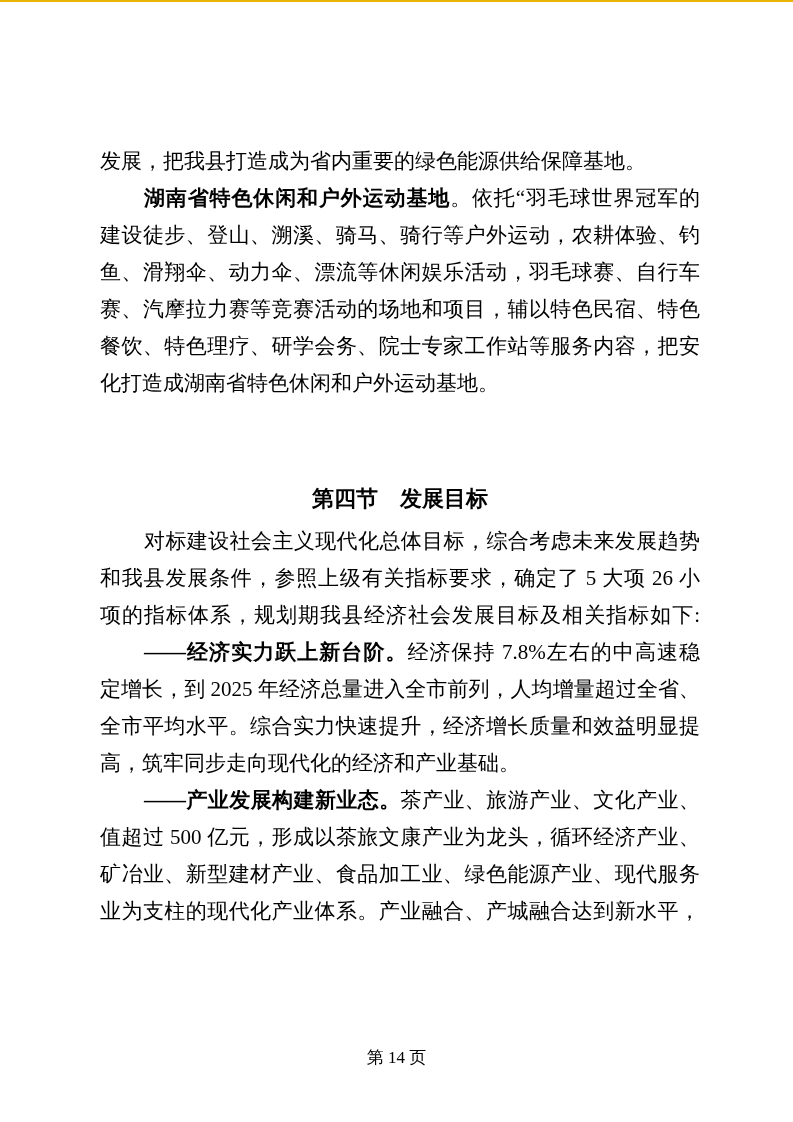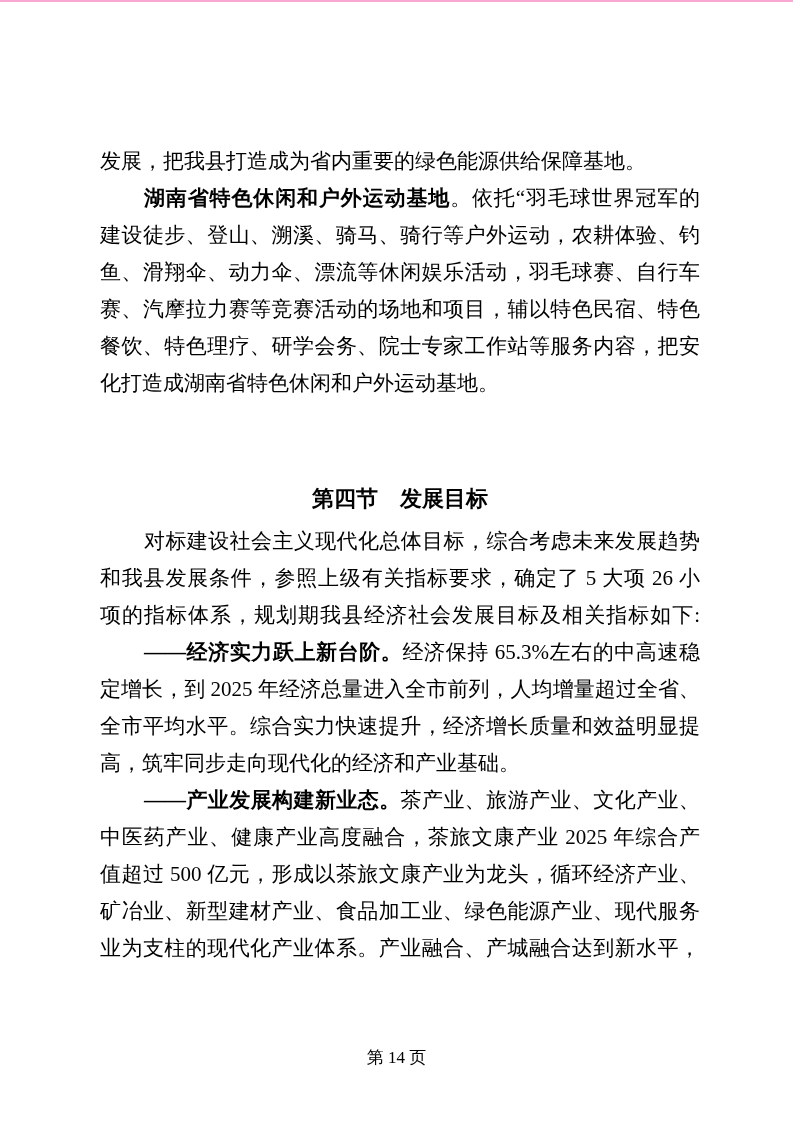--- a/index.html
+++ b/index.html
@@ -4,21 +4,21 @@
 <style>
   html, body { margin: 0; padding: 0; background: #ffffff; }
   .page {
     position: relative;
     width: 793px;
     height: 1122px;
     background: #ffffff;
     overflow: hidden;
     font-family: "Liberation Serif", "DejaVu Serif", serif;
     color: #000000;
-    border-top: 2px solid #f9a8d4;
+    border-top: 2px solid #eab308;
     box-sizing: border-box;
   }
   .textcol {
     position: absolute;
     left: 100px;
     width: 600px;
   }
   .block-top { top: 141px; }
   .block-main { top: 521px; }
   .line {
@@ -71,27 +71,26 @@
     <div class="line">化打造成湖南省特色休闲和户外运动基地。</div>
   </div>
 
   <div class="heading">第四节　发展目标</div>
 
   <div class="textcol block-main">
     <div class="line j indent">对标建设社会主义现代化总体目标，综合考虑未来发展趋势</div>
     <div class="line j">和我县发展条件，参照上级有关指标要求，确定了 5 大项 26 小</div>
     <div class="line j">项的指标体系，规划期我县经济社会发展目标及相关指标如下:</div>
 
-    <div class="line j indent"><b>——经济实力跃上新台阶。</b><span>经济保持 65.3%左右的中高速稳</span></div>
+    <div class="line j indent"><b>——经济实力跃上新台阶。</b><span>经济保持 7.8%左右的中高速稳</span></div>
     <div class="line j">定增长，到 2025 年经济总量进入全市前列，人均增量超过全省、</div>
     <div class="line j">全市平均水平。综合实力快速提升，经济增长质量和效益明显提</div>
     <div class="line">高，筑牢同步走向现代化的经济和产业基础。</div>
 
     <div class="line j indent"><b>——产业发展构建新业态。</b><span>茶产业、旅游产业、文化产业、</span></div>
-    <div class="line j">中医药产业、健康产业高度融合，茶旅文康产业 2025 年综合产</div>
     <div class="line j">值超过 500 亿元，形成以茶旅文康产业为龙头，循环经济产业、</div>
     <div class="line j">矿冶业、新型建材产业、食品加工业、绿色能源产业、现代服务</div>
     <div class="line j">业为支柱的现代化产业体系。产业融合、产城融合达到新水平，</div>
   </div>
 
   <div class="footer">第 14 页</div>
 
 </div>
 
 </body></html>

